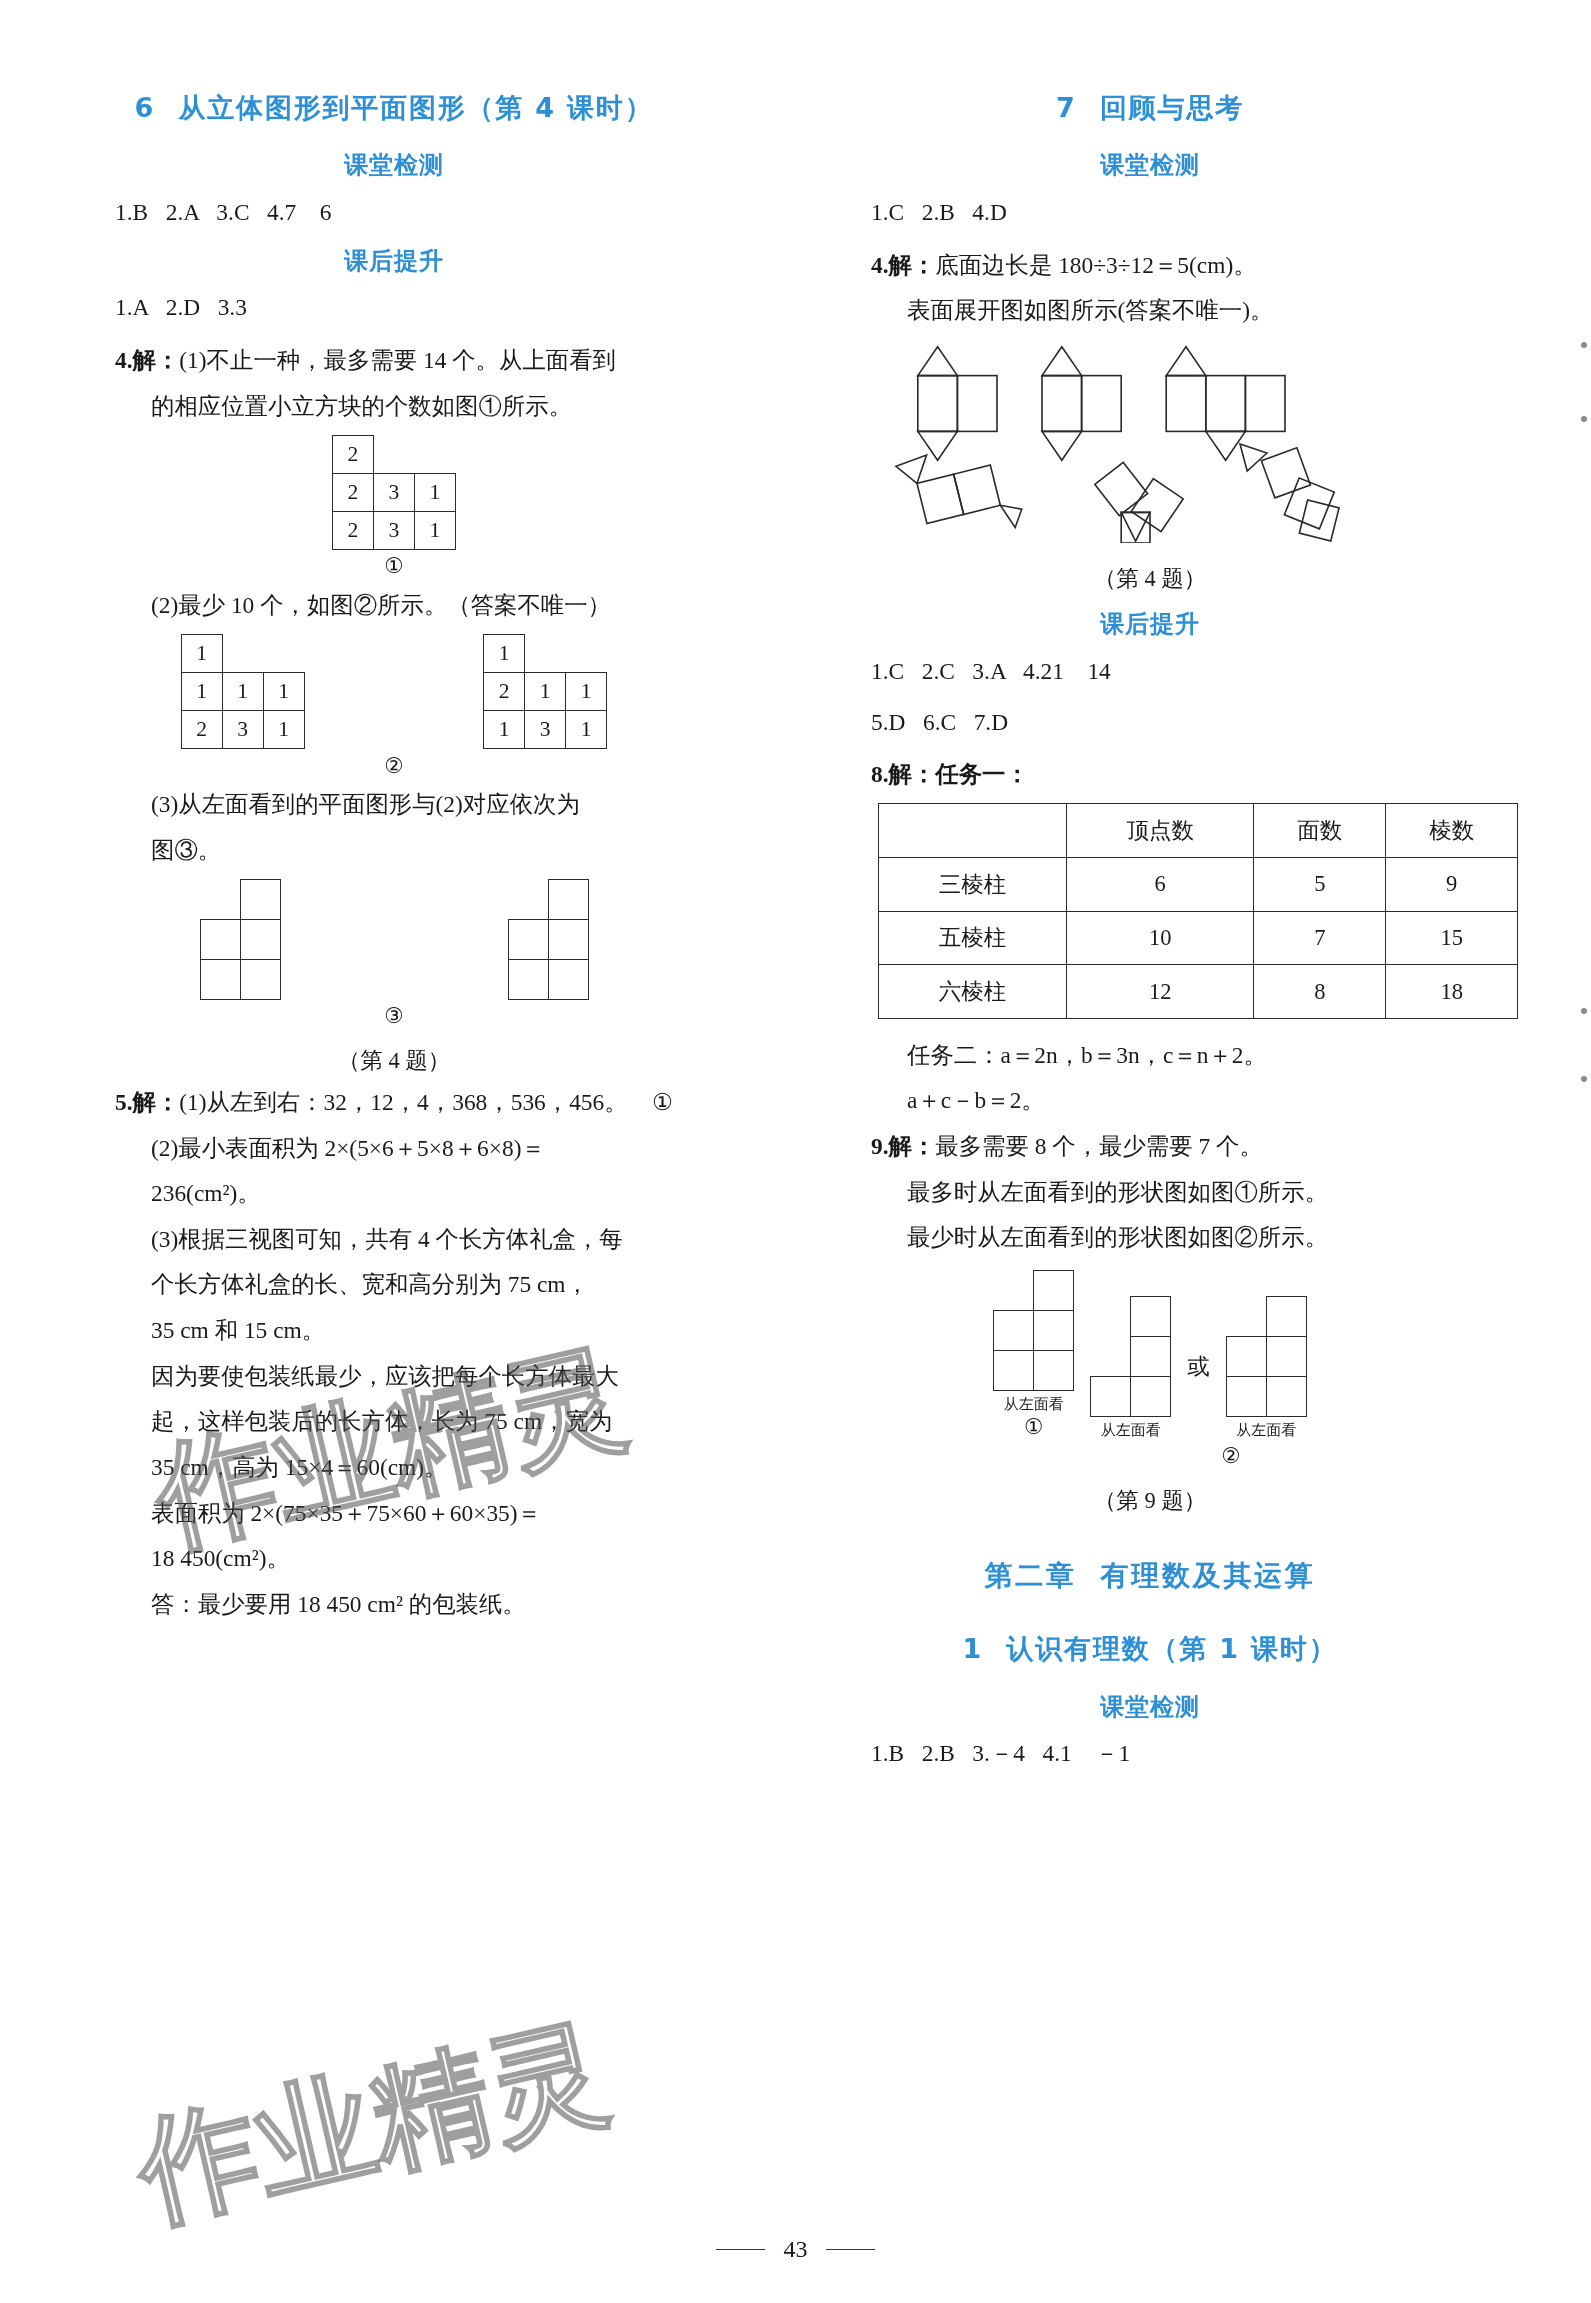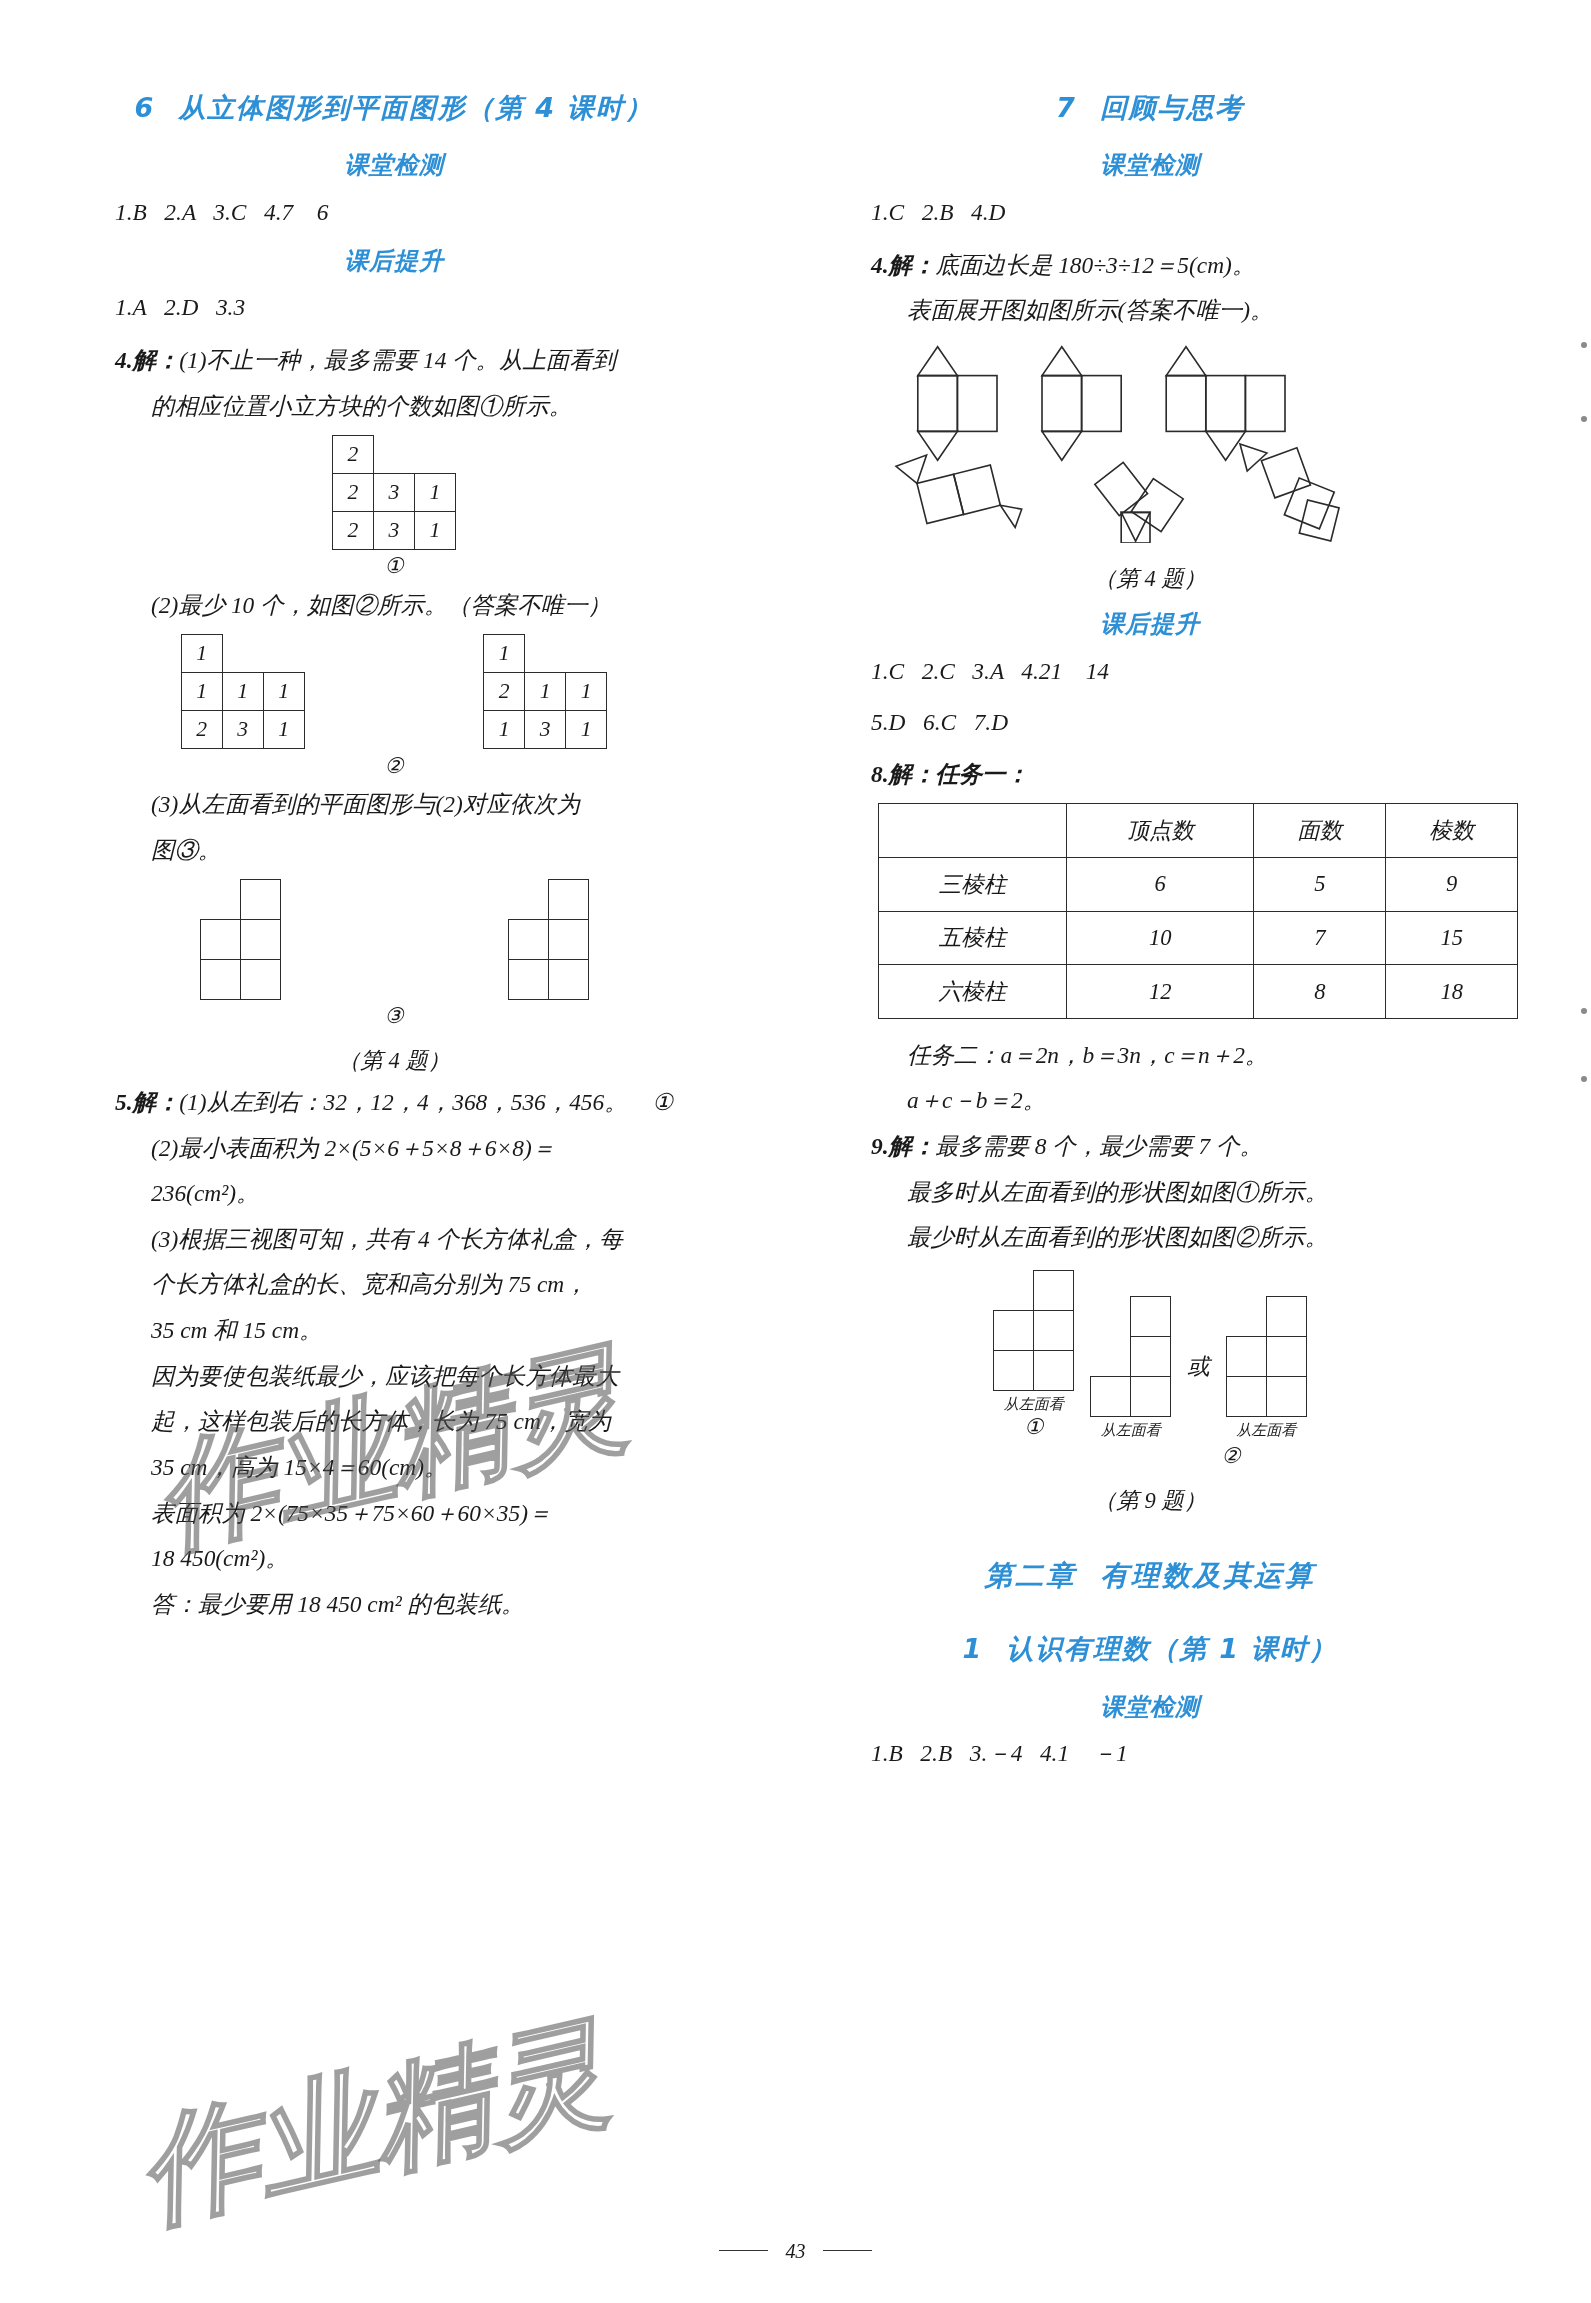--- a/index.html
+++ b/index.html
@@ -5,21 +5,21 @@
   * { box-sizing: border-box; }
   html, body { margin:0; padding:0; }
   body {
     width:1591px; height:2303px;
     background:#ffffff;
     font-family:"Liberation Serif","DejaVu Serif",serif;
     color:#1a1a1a;
     position:relative;
     overflow:hidden;
   }
-  .page { position:absolute; inset:0;font-style:italic; }
+  .page { position:absolute; inset:0; }
 
   
   .col { position:absolute; top:90px; width:558px; }
   .col-left  { left:115px; }
   .col-right { left:871px; }
 
   
   .sec-title {
     color:#2d8fd5;
     font-family:"DejaVu Sans","Liberation Sans",sans-serif;
@@ -116,21 +116,21 @@
   .lv .cap { font-size:15px; margin-top:3.6px; }
   .lv .idx { font-size:21.6px; }
   .huo { font-size:22.5px; padding-bottom:58px; }
 
   
   .pagenum {
     position:absolute;
     left:0; right:0;
     bottom:40px;
     text-align:center;
-    font-size:20px;
+    font-size:24px;
     color:#1a1a1a;
     font-family:"Liberation Serif",serif;
   }
   .pagenum .dash { display:inline-block; width:49px; border-top:1.8px solid #333; vertical-align:7.2px; }
 
   
   .wm {
     position:absolute;
     font-family:"DejaVu Sans","Liberation Sans",sans-serif;
     font-weight:bold;

